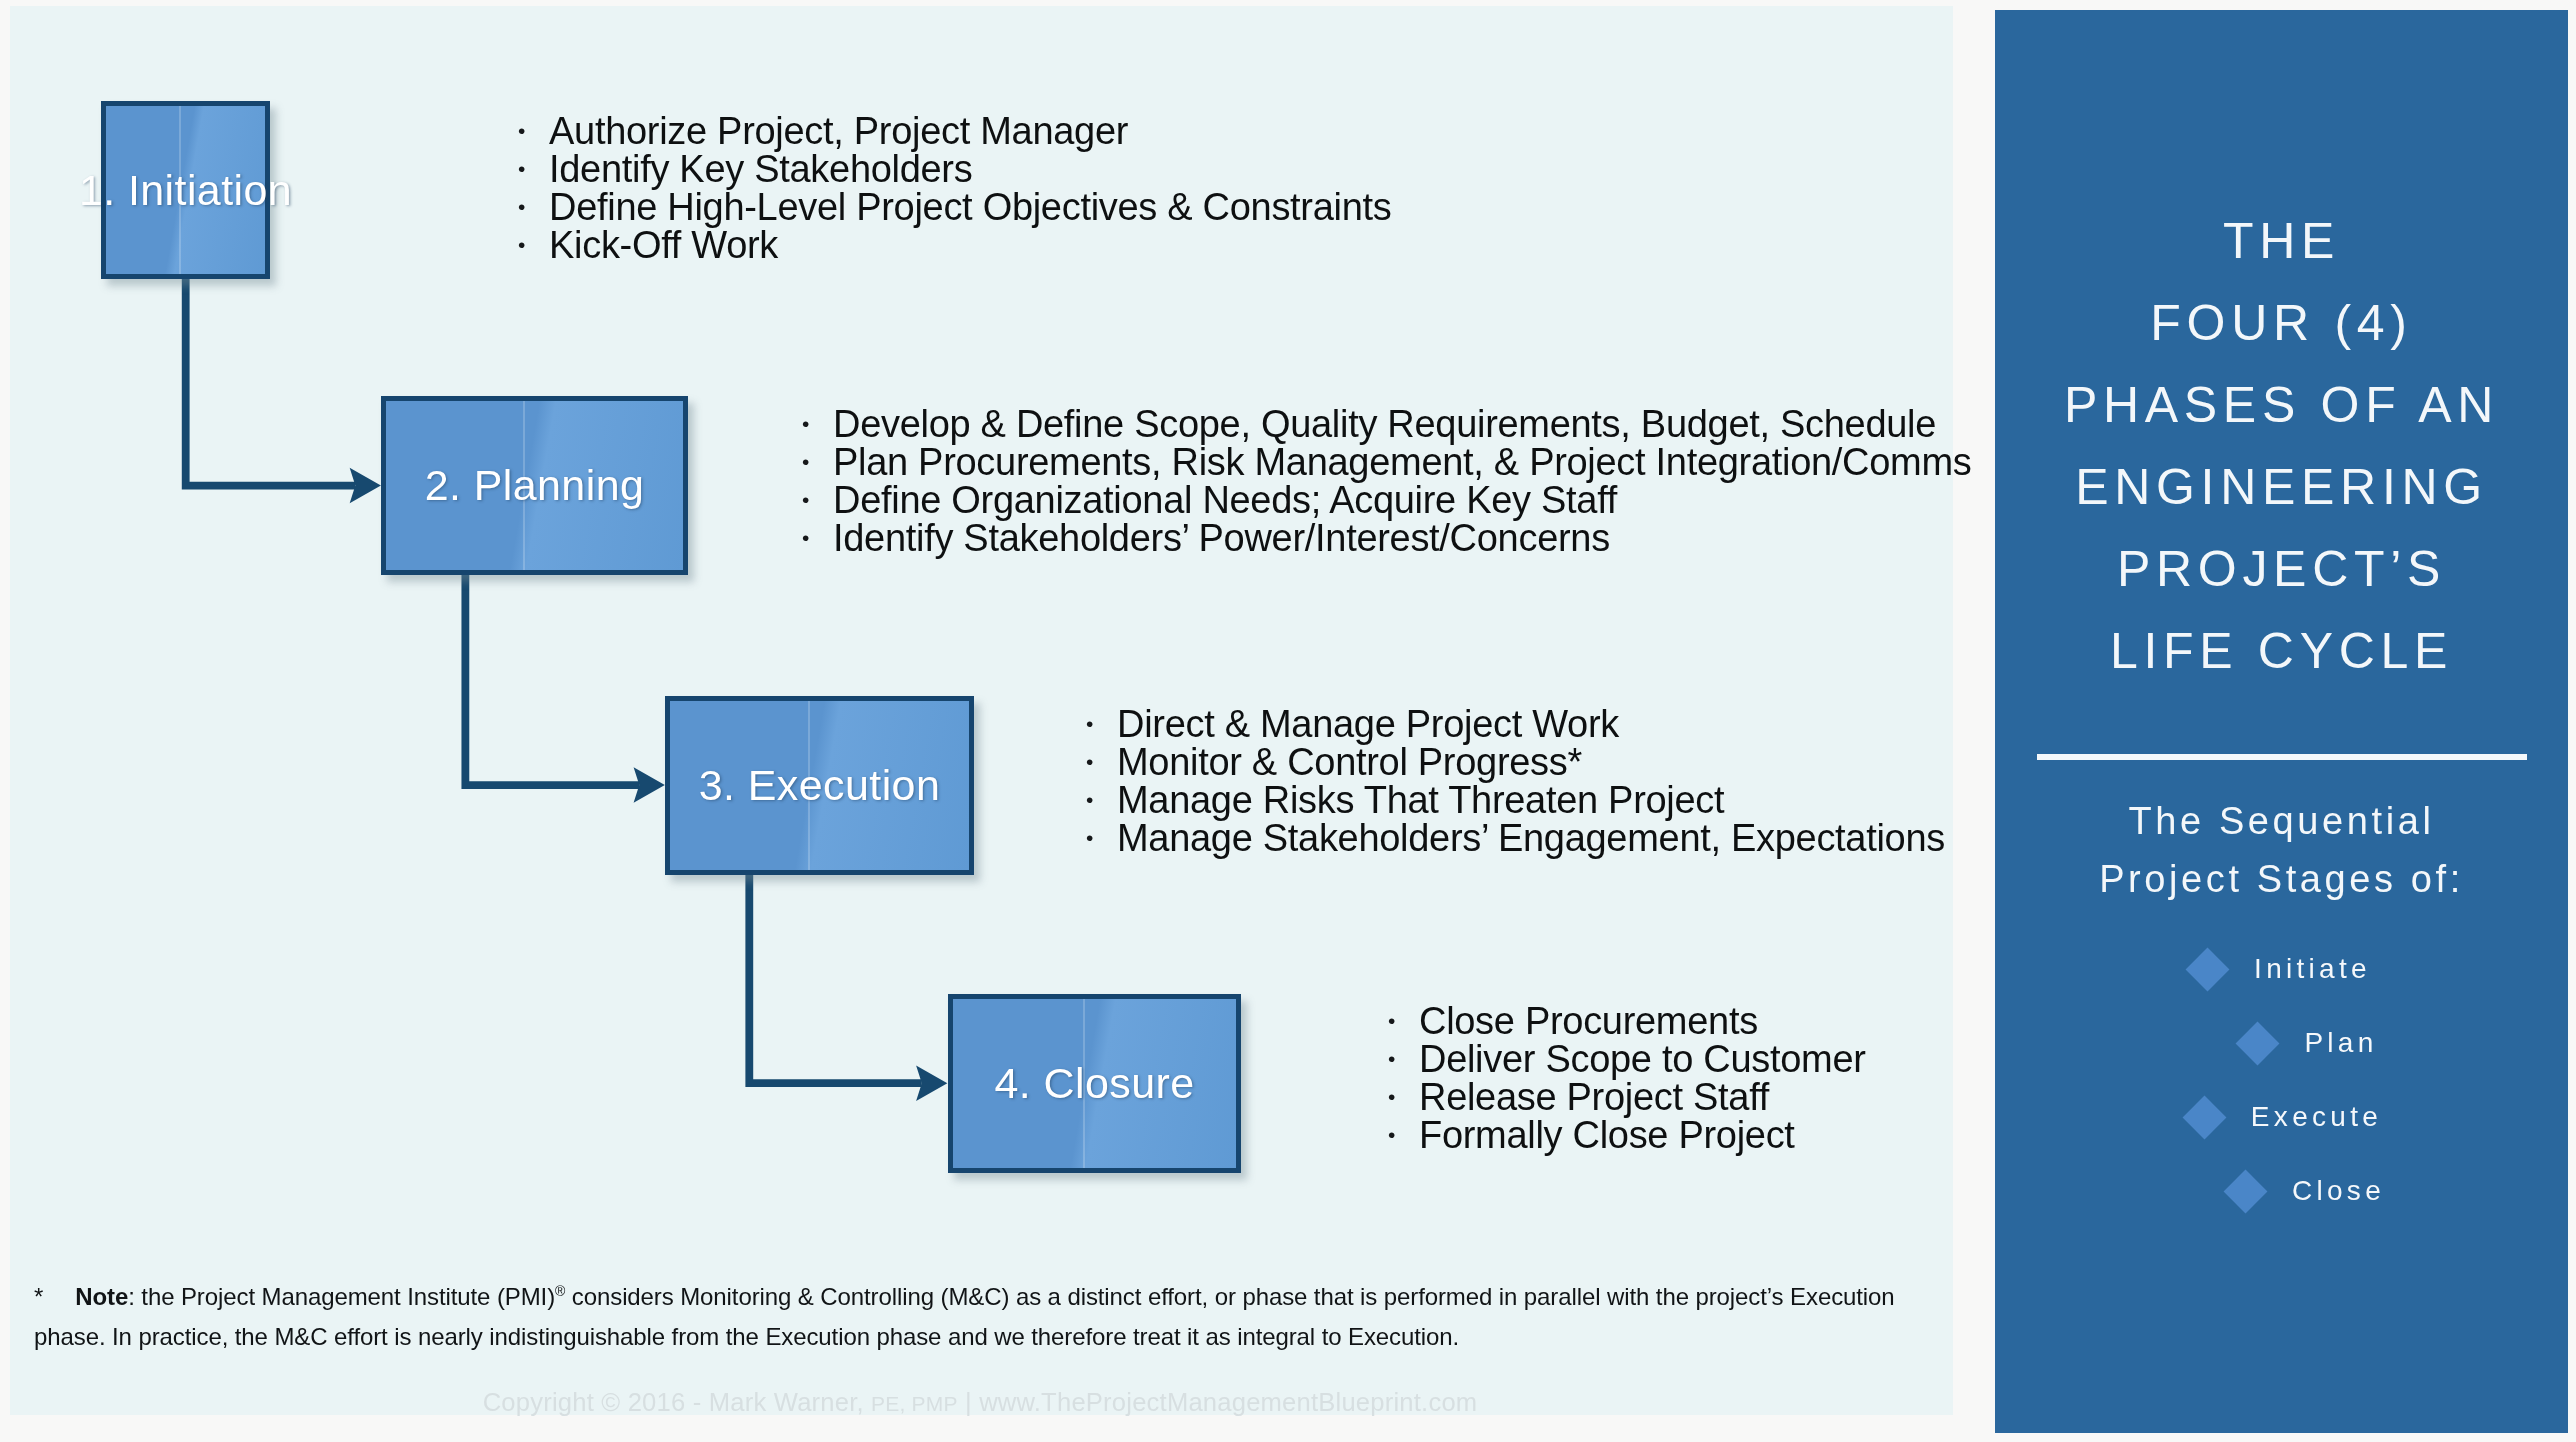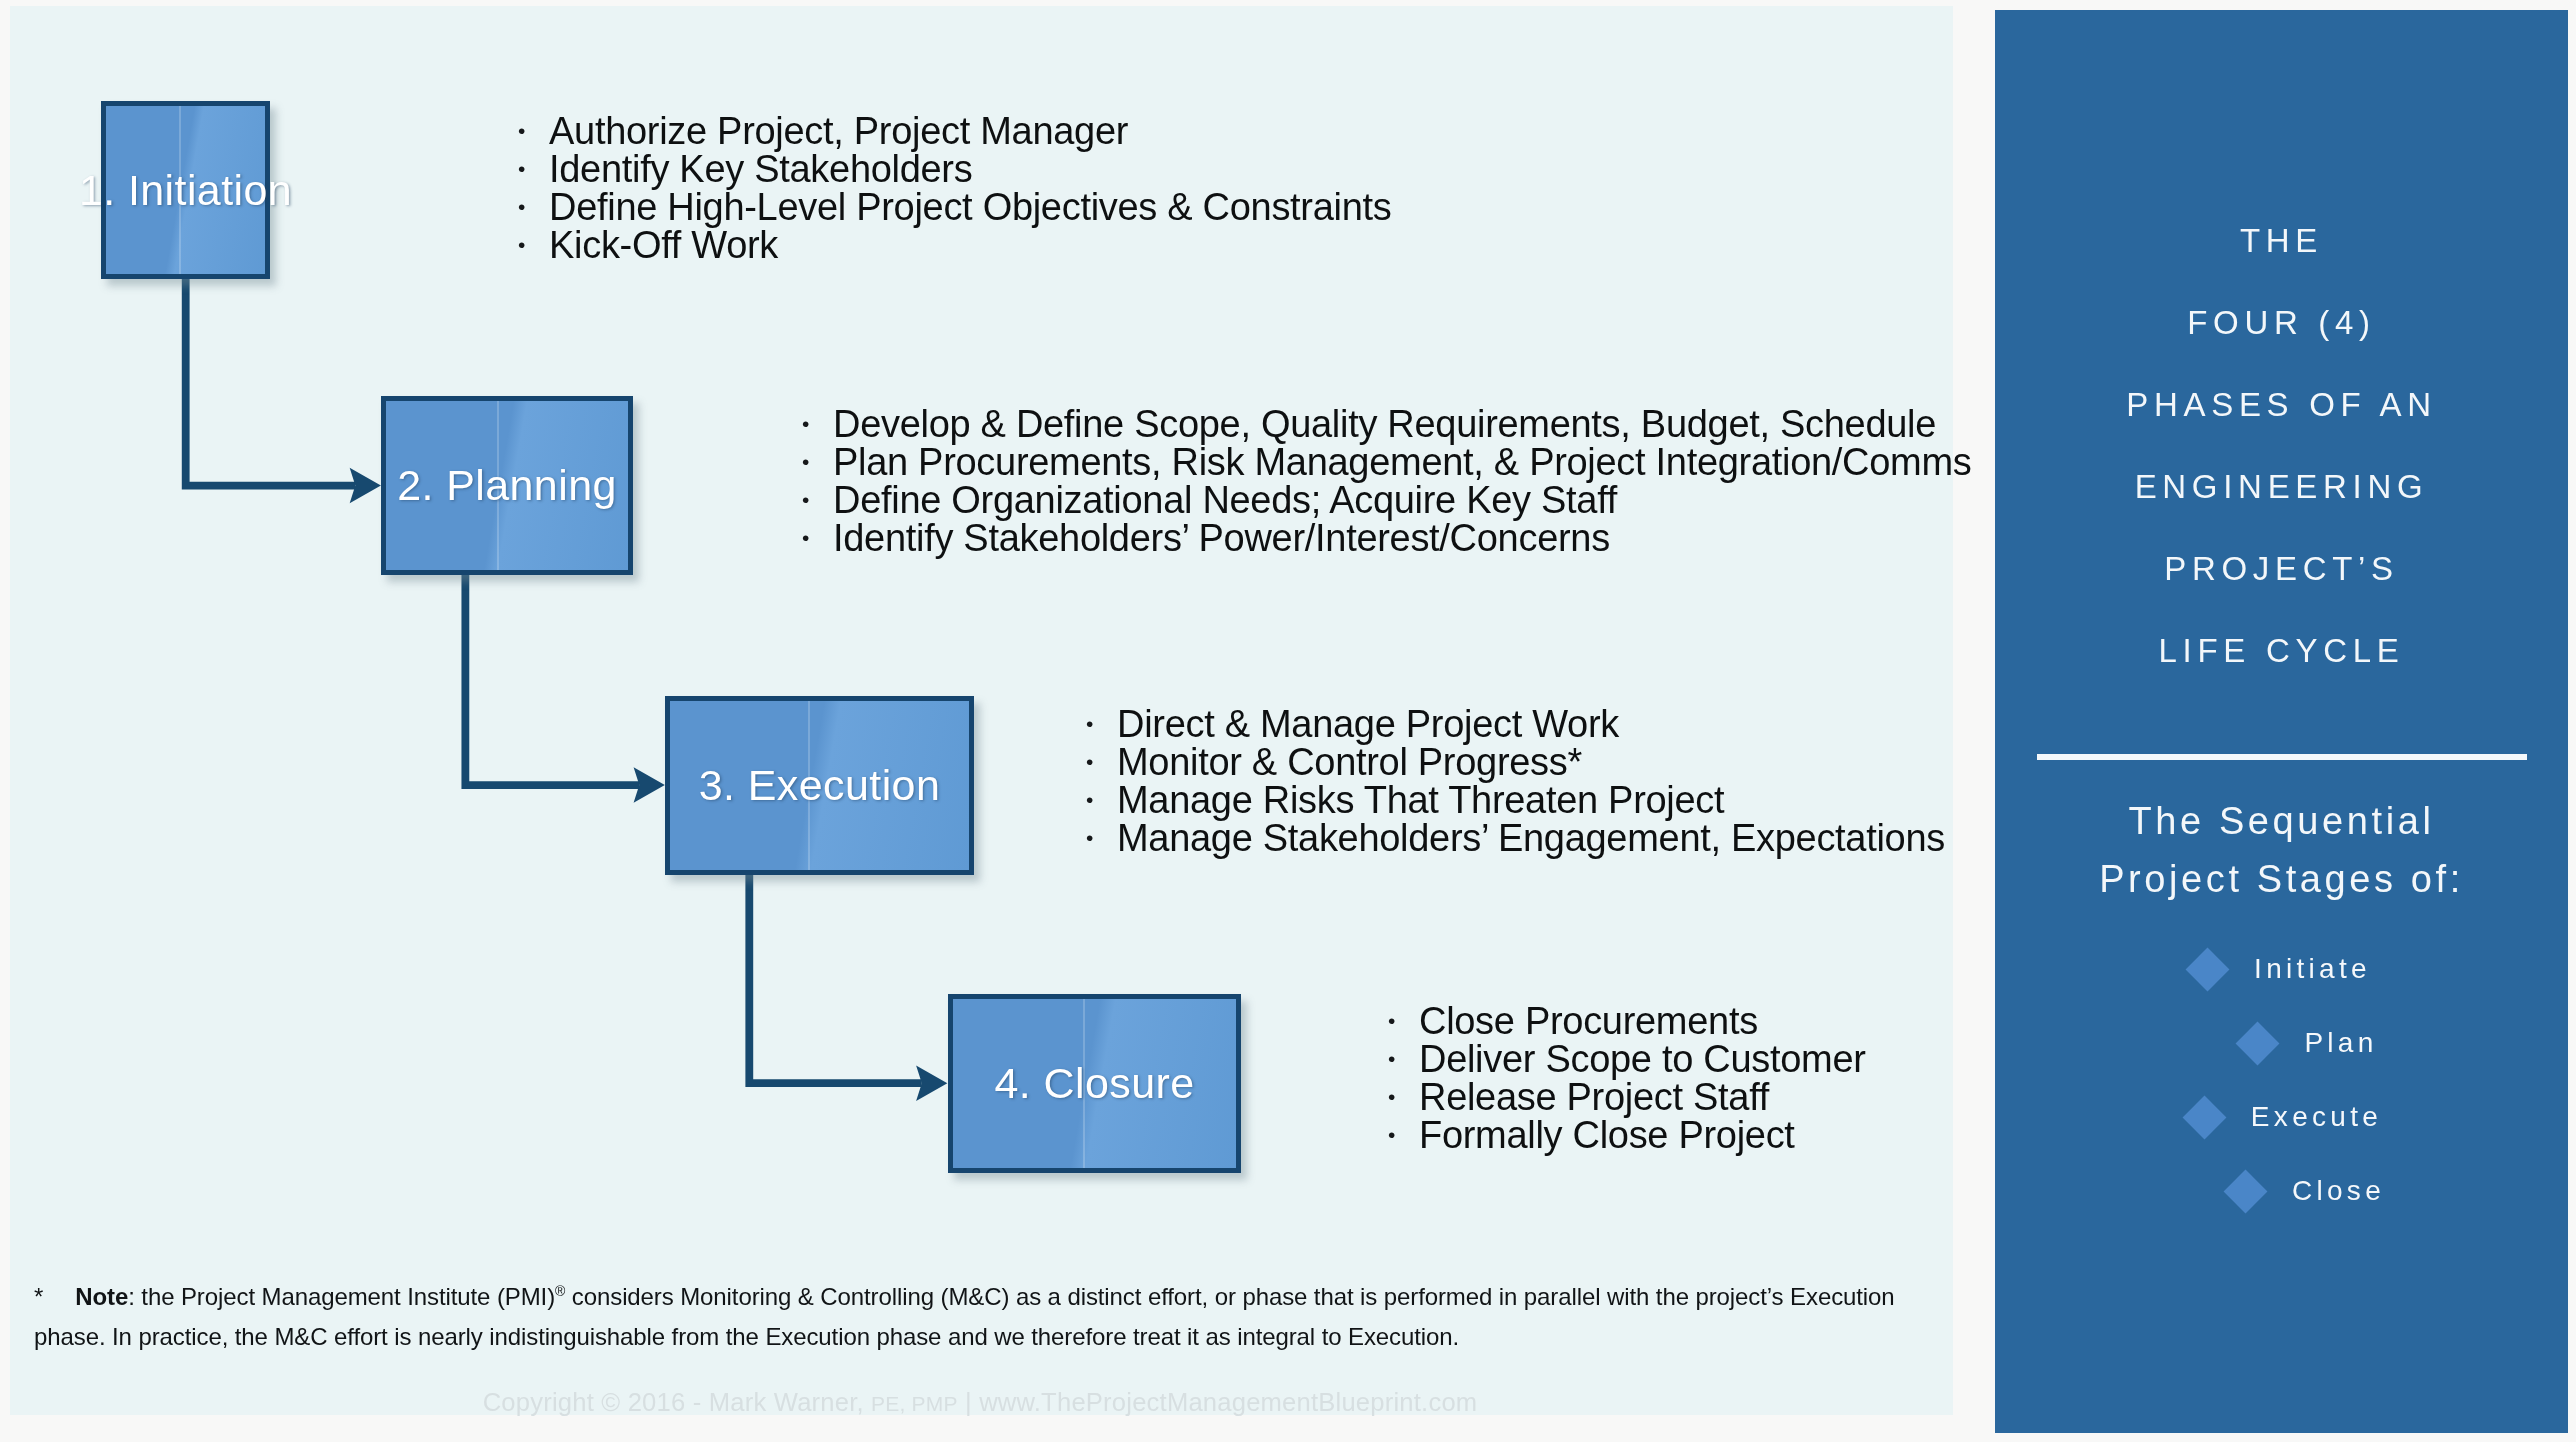--- a/index.html
+++ b/index.html
@@ -35,21 +35,21 @@
     color:#ffffff;
     font-size:43px;
     font-weight:400;
     letter-spacing:0.4px;
     text-shadow:1.4px 1.4px 2.8px rgba(30,60,90,.45);
     position:relative; z-index:2;
     white-space:nowrap;
   }
 
   #box1{ left:101px; top:101px;  width:169px; height:178px; }
-  #box2{ left:381px; top:396px;  width:252px; height:179px; }
+  #box2{ left:381px; top:396px;  width:307px; height:179px; }
   #box3{ left:665px; top:696px;  width:309px; height:179px; }
   #box4{ left:948px;top:994px; width:293px; height:179px; }
 
   
   .conn{ position:absolute; pointer-events:none; }
 
   
   .bullets{ position:absolute; }
   .bullet-row{
     display:flex; align-items:flex-start;
@@ -98,21 +98,21 @@
   .right-panel{
     position:absolute; left:1995px; top:10px;
     width:573px; height:1423px;
     background:#2a679d;
     padding-top:0;
   }
   .rp-title{
     margin-top:190px;
     text-align:center;
     color:#f3f7fa;
-    font-size:33px;
+    font-size:50px;
     line-height:82px;
     letter-spacing:5.7px;
     font-weight:400;
   }
   .rp-divider{
     width:490px; height:6.4px;
     background:#f4f8fb;
     margin:62px auto 0 auto;
   }
   .rp-subtitle{

